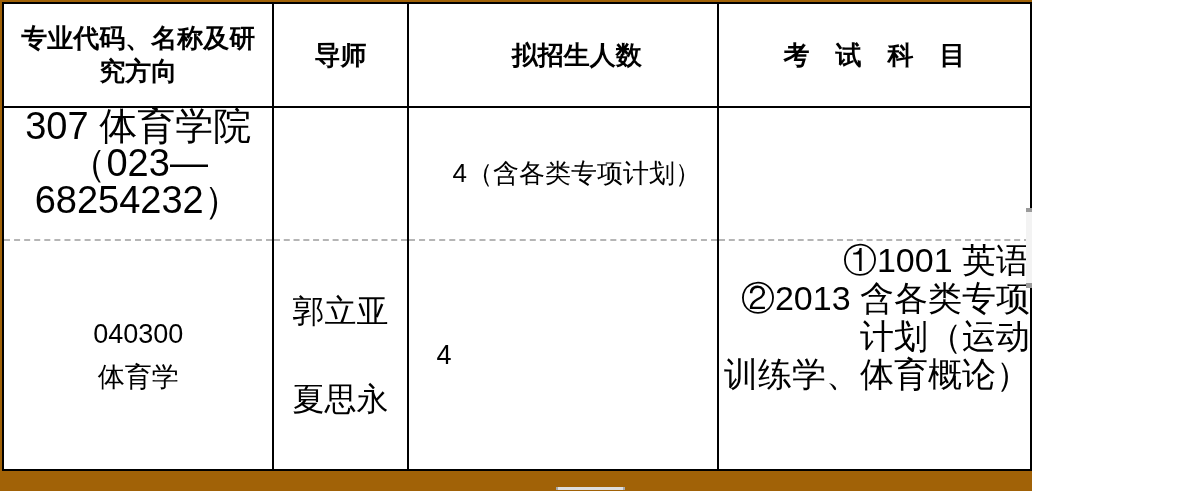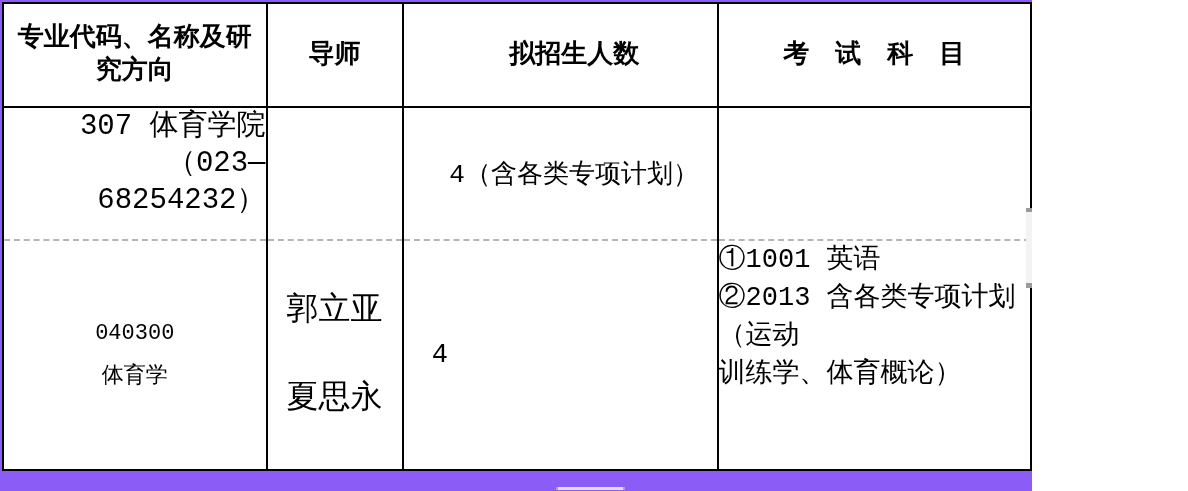--- a/index.html
+++ b/index.html
@@ -1,21 +1,21 @@
 <!DOCTYPE html>
 <html><head>
 <meta charset="utf-8">
 <style>
   html,body{margin:0;padding:0;background:#fff;}
   .canvas{
     position:relative;
     width:1032px;height:491px;
-    background:#8b5cf6;
+    background:#a16207;
     overflow:hidden;
-    font-family:Liberation Mono, monospace;
+    font-family:Liberation Sans, sans-serif;
     color:#000;
   }
   table.doc-table{
     position:absolute;left:2px;top:2px;
     border-collapse:collapse;
     table-layout:fixed;
   }
   .doc-table td,.doc-table th{
     border:2px solid #000;
     padding:0;
@@ -33,47 +33,47 @@
 
   .header-row th{
     text-align:center;vertical-align:middle;
     font-weight:bold;font-size:26px;line-height:33px;
   }
   
   tr.college-row td{border-bottom:2px dashed #b5b5b5;}
   tr.major-row td{border-top:2px dashed #b5b5b5;}
 
   .college-program{
-    vertical-align:top;text-align:right;
-    font-size:29px;line-height:37px;
+    vertical-align:top;text-align:center;
+    font-size:38px;line-height:37px;
     padding:38px 6px 0 14px;
   }
   .college-enroll{
     vertical-align:middle;text-align:center;
     font-size:26px;
     padding-left:28px;
   }
   .major-program{
     vertical-align:middle;text-align:center;
-    font-size:22px;line-height:34px;
+    font-size:27px;line-height:34px;
   }
   .major-program .gap{height:9px;}
   .supervisor-cell{
     vertical-align:middle;text-align:center;
     font-size:32px;line-height:32px;
   }
   .supervisor-cell .sup2{margin-top:56px;}
   .major-enroll{
     vertical-align:middle;text-align:left;
     font-size:27px;
     padding-left:117px;
   }
   .exam-cell{
-    vertical-align:top;text-align:left;
-    font-size:27px;line-height:38px;
+    vertical-align:top;text-align:right;
+    font-size:34px;line-height:38px;
     padding:40px 10px 0 14px;
   }
   
   .scroll-right{
     position:absolute;right:0;top:208px;
     width:6px;height:80px;
     background:#f3f3f3;
     border-top:4px solid #9a9a9a;
     border-bottom:5px solid #9a9a9a;
     box-sizing:border-box;

